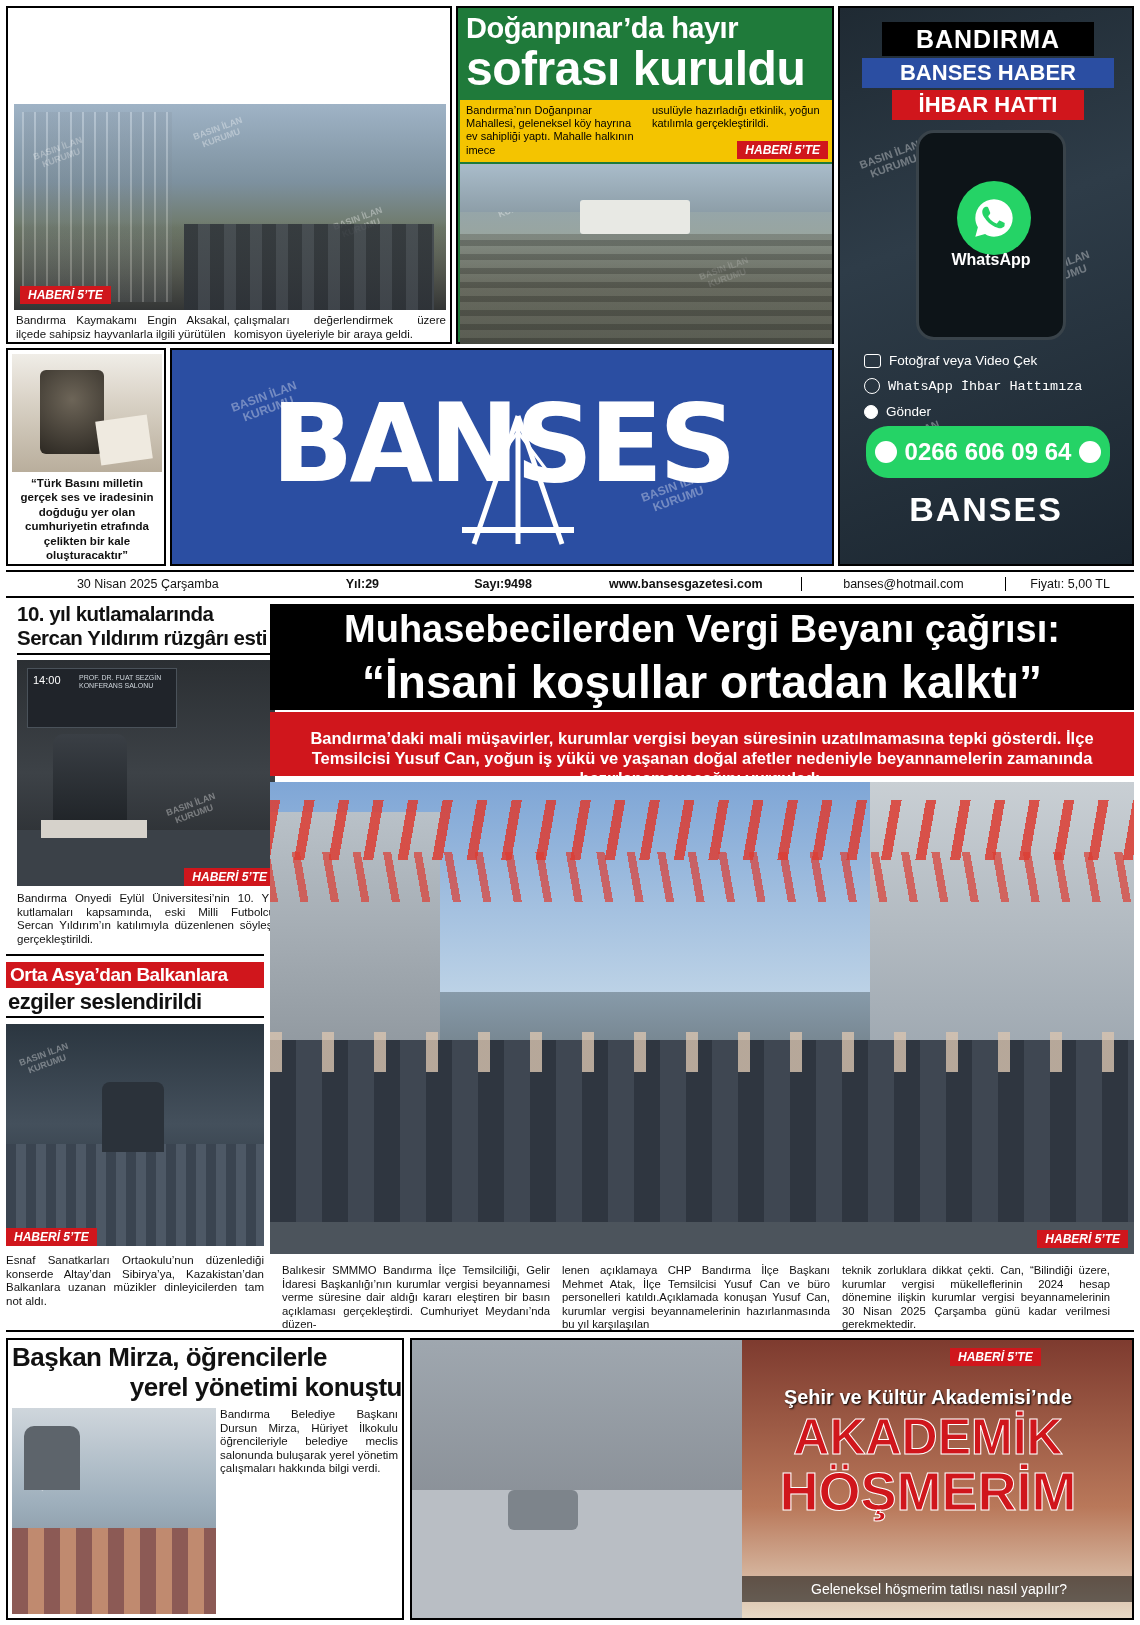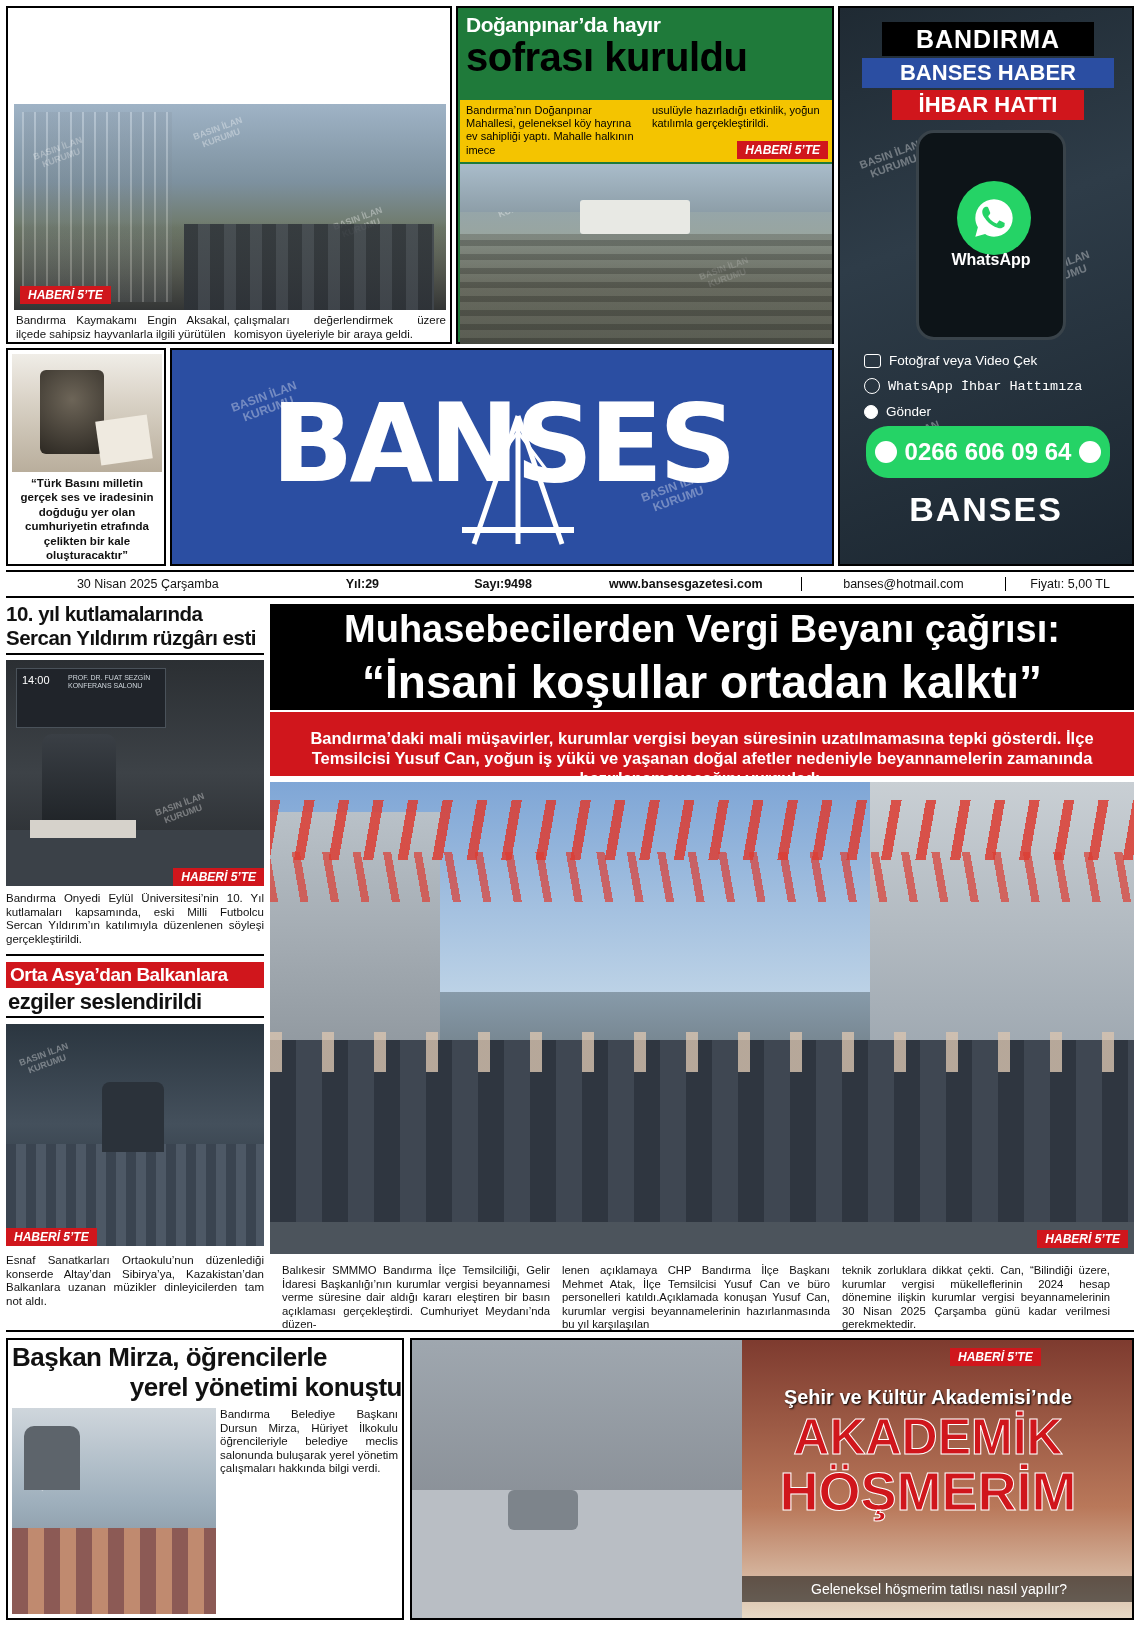--- a/index.html
+++ b/index.html
@@ -49,22 +49,22 @@
       <div class="abs" style="left:170px;top:120px;width:250px;height:86px;background:repeating-linear-gradient(90deg,#2d3238 0 14px,#41474e 14px 26px);opacity:.85;"></div>
       <div class="abs" style="left:8px;top:8px;width:150px;height:190px;background:repeating-linear-gradient(90deg,rgba(255,255,255,.25) 0 2px,rgba(120,130,140,.15) 2px 12px);"></div>
       <span class="haberi abs" style="left:6px;bottom:6px;">HABERİ 5’TE</span>
     </div>
     <div class="abs caption" style="left:8px;top:306px;width:214px;">Bandırma Kaymakamı Engin Aksakal, ilçede sahipsiz hayvanlarla ilgili yürütülen</div>
     <div class="abs caption" style="left:226px;top:306px;width:212px;">çalışmaları değerlendirmek üzere komisyon üyeleriyle bir araya geldi.</div>
   </div>
 
   <div class="abs" style="left:456px;top:6px;width:378px;height:338px;border:2px solid #000;background:#1f7a3a;">
     <div class="abs" style="left:2px;top:2px;width:372px;height:88px;background:#1f7a3a;">
-      <div class="hdline" style="color:#fff;font-size:21px;padding:4px 6px 0 6px;">Doğanpınar’da hayır</div>
-      <div class="hdline" style="color:#000000;font-size:40px;padding:2px 6px;">sofrası kuruldu</div>
+      <div class="hdline" style="color:#fff;font-size:29px;padding:4px 6px 0 6px;">Doğanpınar’da hayır</div>
+      <div class="hdline" style="color:#ffffff;font-size:48px;padding:2px 6px;">sofrası kuruldu</div>
     </div>
     <div class="abs yel" style="left:2px;top:92px;width:372px;height:62px;padding:4px 6px;">
       <div class="abs i-sm" style="left:6px;top:4px;width:176px;">Bandırma’nın Doğanpınar Mahallesi, geleneksel köy hayrına ev sahipliği yaptı. Mahalle halkının imece</div>
       <div class="abs i-sm" style="left:192px;top:4px;width:176px;">usulüyle hazırladığı etkinlik, yoğun katılımla gerçekleştirildi.</div>
       <span class="haberi abs" style="right:4px;bottom:3px;">HABERİ 5’TE</span>
     </div>
     <div class="abs ph p2" style="left:2px;top:156px;width:372px;height:180px;">
       <div class="wm" style="left:30px;top:30px;">BASIN İLAN<br>KURUMU</div>
       <div class="wm" style="left:240px;top:100px;">BASIN İLAN<br>KURUMU</div>
       <div class="abs" style="left:0;top:70px;width:100%;height:110px;background:repeating-linear-gradient(0deg,rgba(60,62,55,.55) 0 6px,rgba(95,98,88,.45) 6px 14px);"></div>
@@ -143,21 +143,21 @@
     <div class="infobar" style="height:100%;">
       <div style="width:284px;">30 Nisan 2025 Çarşamba</div>
       <div style="width:146px;font-weight:bold;">Yıl:29</div>
       <div style="width:136px;font-weight:bold;">Sayı:9498</div>
       <div style="width:230px;font-weight:bold;">www.bansesgazetesi.com</div>
       <div style="width:204px;border-left:1px solid #000;border-right:1px solid #000;">banses@hotmail.com</div>
       <div style="width:128px;">Fiyatı: 5,00 TL</div>
     </div>
   </div>
 
-  <div class="abs" style="left:6px;top:604px;width:258px;height:346px;">
+  <div class="abs" style="left:17px;top:604px;width:258px;height:346px;">
     <div class="hdline abs" style="left:0;top:0;width:258px;font-size:20.5px;">10. yıl kutlamalarında</div>
     <div class="hdline abs" style="left:0;top:24px;width:258px;font-size:20.5px;border-bottom:2px solid #000;padding-bottom:4px;">Sercan Yıldırım rüzgârı esti</div>
     <div class="abs ph p4" style="left:0;top:56px;width:258px;height:226px;">
       <div class="wm" style="left:12px;top:30px;">BASIN İLAN<br>KURUMU</div>
       <div class="wm" style="left:150px;top:140px;">BASIN İLAN<br>KURUMU</div>
       <div class="abs" style="left:10px;top:8px;width:150px;height:60px;background:#20242a;border:1px solid #4a525a;"></div>
       <div class="abs" style="left:16px;top:14px;font-size:11px;color:#fff;">14:00</div>
       <div class="abs" style="left:62px;top:14px;width:92px;font-size:7px;color:#cfd6dc;line-height:1.1;">PROF. DR. FUAT SEZGİN KONFERANS SALONU</div>
       <div class="abs" style="left:36px;top:74px;width:74px;height:96px;background:linear-gradient(180deg,#3a3f45,#1e2226);border-radius:10px 10px 0 0;"></div>
       <div class="abs" style="left:0;top:170px;width:100%;height:56px;background:#3b4148;"></div>

